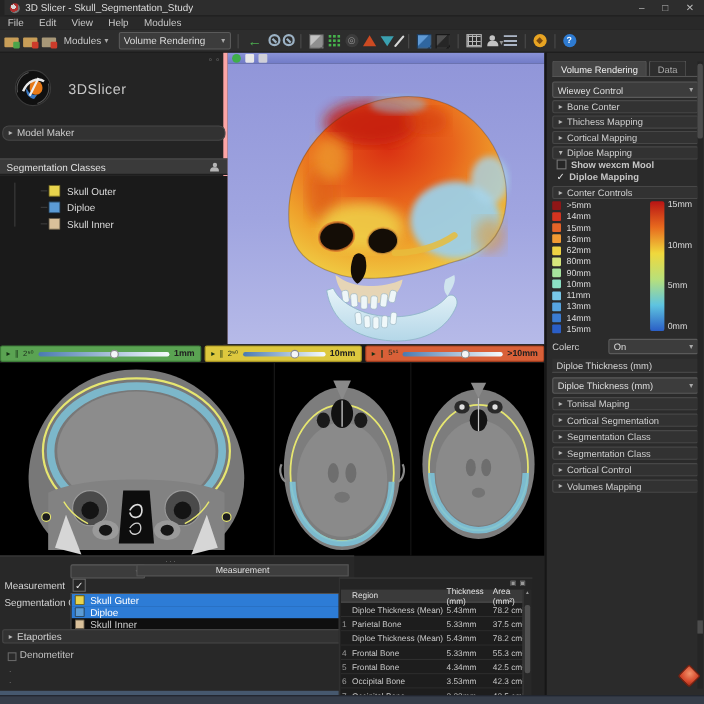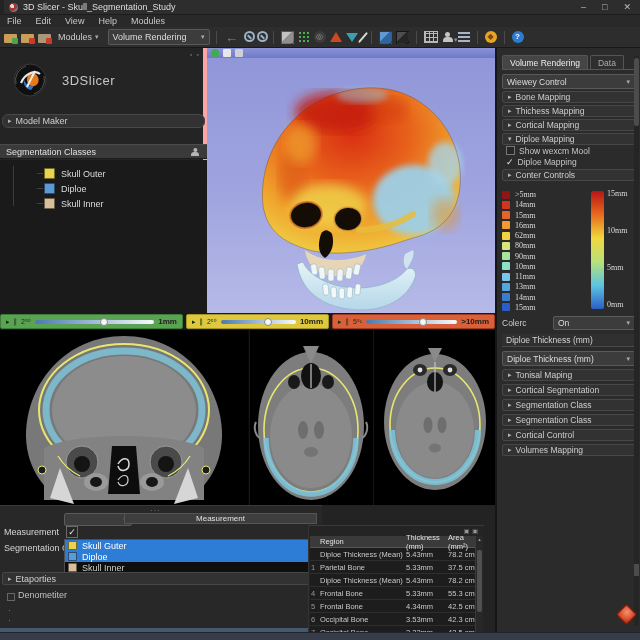--- a/index.html
+++ b/index.html
@@ -125,25 +125,25 @@
 
   
   #right-panel{left:495px;top:48px;width:145px;height:584px;background:#2b2b2b;border-left:2px solid #161616;box-sizing:border-box;padding:7px 5px 0 5px;}
   #rp-tabs{display:flex;height:14px;border-bottom:1px solid #555;}
   .tab{padding:0 7px;display:flex;align-items:center;font-size:8.5px;border:1px solid #555;border-bottom:none;border-radius:2px 2px 0 0;}
   .tab.active{background:#454545;color:#eee;}
   .tab.inactive{background:#2e2e2e;color:#aaa;margin-left:2px;}
   .rp-combo{height:13px;font-size:8.5px;margin-top:4px;}
   .rp-bar{height:12px;font-size:8.5px;margin-top:2px;}
   .rp-bar.open::before{content:"▾";}
-  .cbrow{display:flex;align-items:center;height:11px;gap:4px;padding-left:4px;color:#c5c5c5;font-size:8.5px;}
+  .cbrow{display:flex;height:11px;gap:4px;padding-left:4px;color:#c5c5c5;font-size:8.5px;font-weight:bold;}
   .cbrow .box{width:7px;height:7px;border:1px solid #777;background:#262626;flex:none;}
   .cbrow .check{display:none;color:#e5e5e5;font-size:9px;}
   .cbrow.checked .check{display:inline;}
-  #legend-wrap{display:flex;margin-top:8px;height:124px;font-family:Liberation Serif, serif;}
+  #legend-wrap{display:flex;margin-top:0;height:124px;}
   #legend-list{flex:1;display:flex;flex-direction:column;justify-content:space-between;padding:1px 0;}
   .leg-row{display:flex;align-items:center;gap:5px;height:9px;}
   .leg-sw{width:8px;height:8px;border-radius:1px;flex:none;}
   .leg-lb{font-size:8px;color:#dcdcdc;}
   #grad-col{width:44px;display:flex;gap:3px;}
   #grad-bar{width:13px;height:118px;border-radius:2px;margin-top:2px;}
   #grad-labels{display:flex;flex-direction:column;justify-content:space-between;height:120px;font-size:8px;color:#dcdcdc;}
   #color-row{display:flex;align-items:center;margin-top:4px;height:12px;}
   #color-label{color:#cdcdcd;font-size:8.5px;}
   #color-combo{margin-left:auto;width:72px;height:12px;font-size:8.5px;}
@@ -598,21 +598,21 @@
     <div id="rp-tabs">
       <span class="tab active">Volume Rendering</span>
       <span class="tab inactive">Data</span>
     </div>
     <div class="combo rp-combo">
       <span>Wiewey Control</span>
         <span class="caret">▾</span>
     </div>
     <div>
 
-    <div class="bar rp-bar">Bone Mapping</div>
+    <div class="bar rp-bar">Bone Conter</div>
         <div class="bar rp-bar">Thichess Mapping</div>
         <div class="bar rp-bar">Cortical Mapping</div>
       </div>
     <div class="bar rp-bar open">Diploe Mapping</div>
     <div>
 
     <div class="cbrow">
         <span class="box"></span>
 
         <span>Show wexcm Mool</span>

